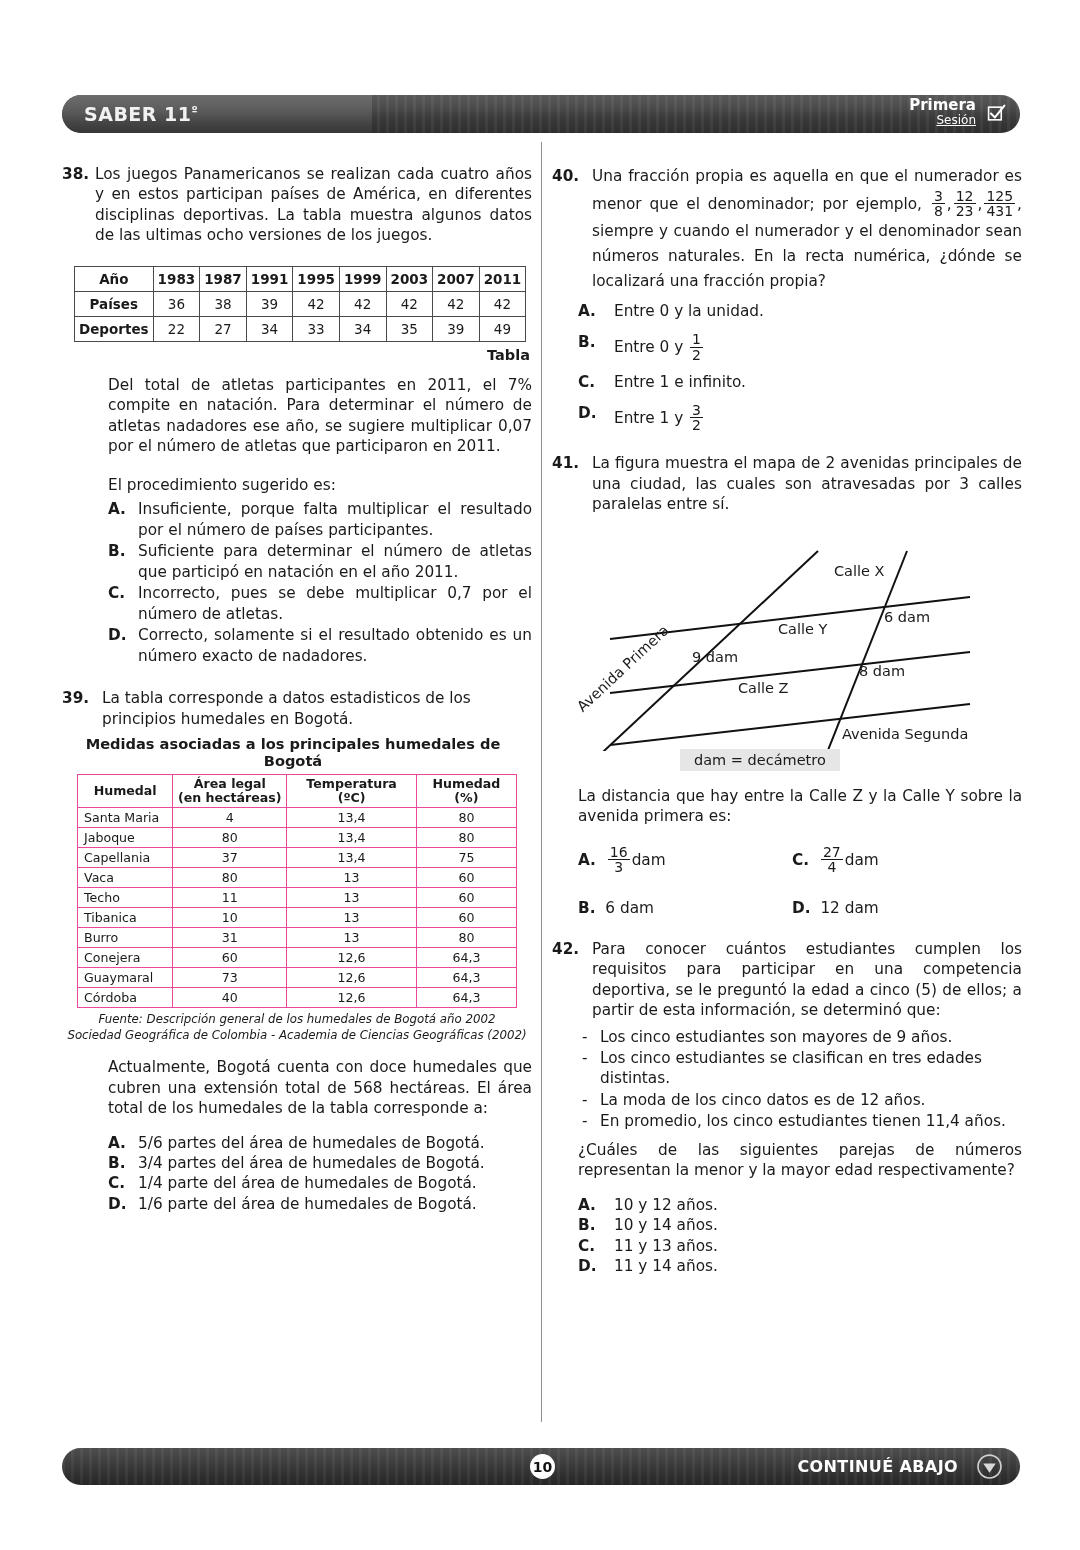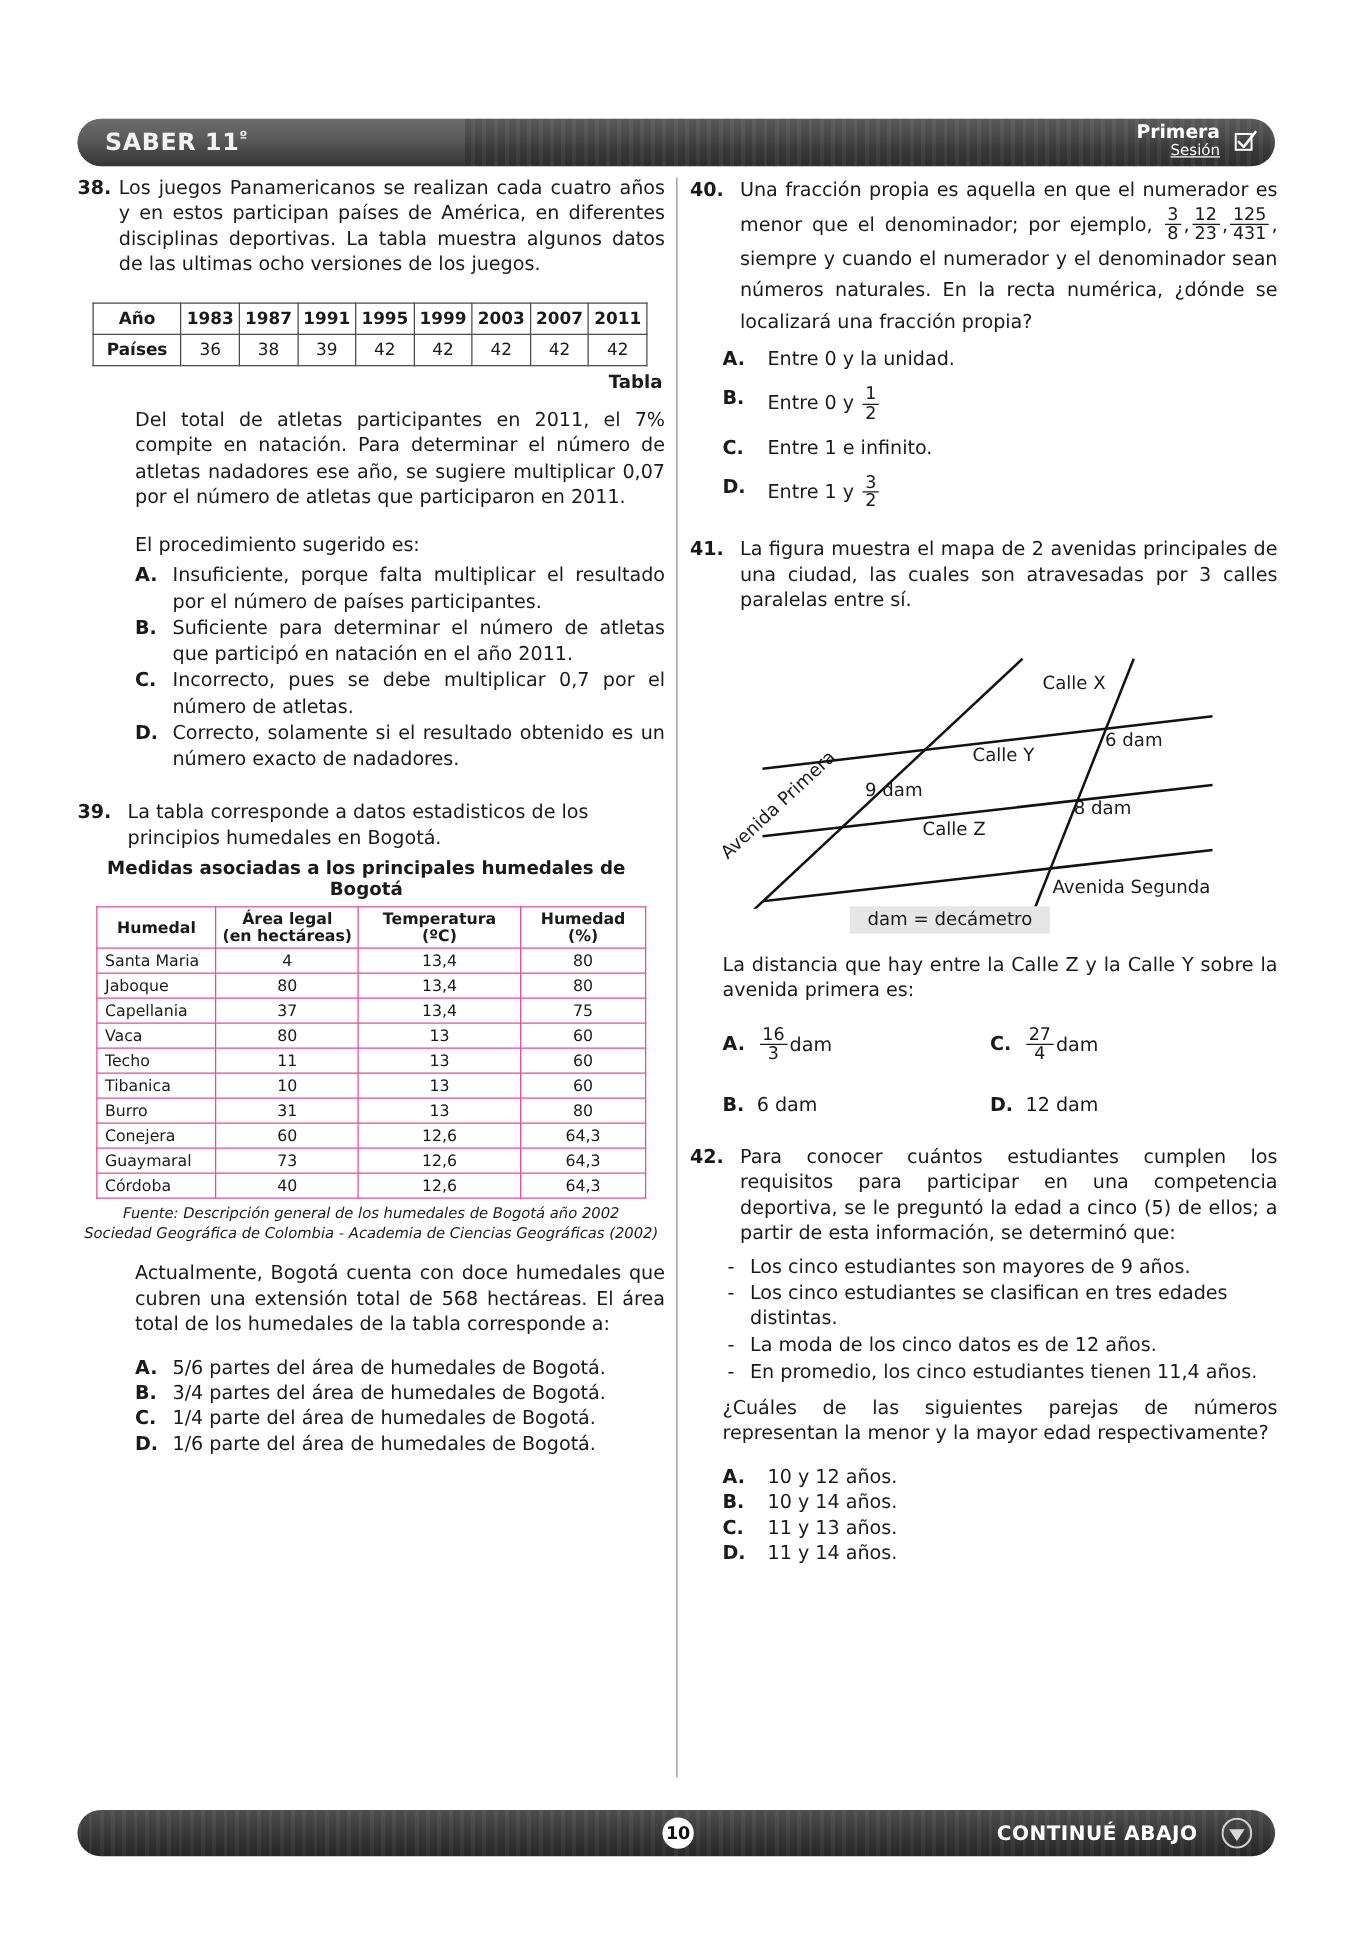--- a/index.html
+++ b/index.html
@@ -65,20 +65,21 @@
   .divider{
     position:absolute;left:541px;top:142px;width:1px;height:1280px;
     background:#8f8f8f;
   }
   
   .q{
     position:relative;
     font-size:15.3px;line-height:1.34;
     text-align:justify;
     margin-bottom:6px;
+    margin-top:24px;
   }
   .qnum{
     position:absolute;left:0;top:0;
     font-weight:bold;font-size:15.3px;
   }
   .qbody{display:block;}
   .indent-46{padding-left:46px;}
   .indent-40{padding-left:40px;}
   .indent-33{padding-left:33px;}
   .para{
@@ -250,20 +251,31 @@
         <td class="rh">Países</td>
         <td>36</td>
         <td>38</td>
         <td>39</td>
         <td>42</td>
         <td>42</td>
         <td>42</td>
         <td>42</td>
         <td>42</td>
       </tr>
+      <tr>
+        <td class="rh">Deportes</td>
+        <td>22</td>
+        <td>27</td>
+        <td>34</td>
+        <td>33</td>
+        <td>34</td>
+        <td>35</td>
+        <td>39</td>
+        <td>49</td>
+      </tr>
     </tbody>
       </table>
 
     <div class="tabla-cap">Tabla</div>
 
     <div class="para indent-46" style="margin-top:12px;">Del total de atletas participantes en 2011, el 7% compite en natación. Para determinar   el número de atletas nadadores ese año, se sugiere multiplicar 0,07 por el número de atletas que participaron en 2011.</div>
     <div class="para indent-46" style="margin-top:18px;">El procedimiento sugerido es:</div>
 
     <div class="opts indent-46" style="margin-top:4px;">
       <div class="opt">

